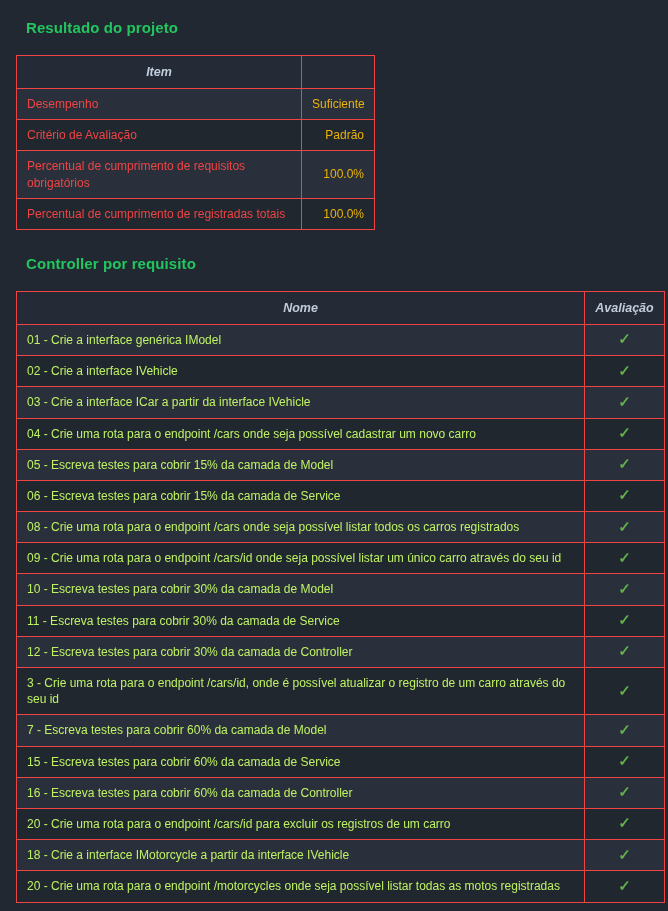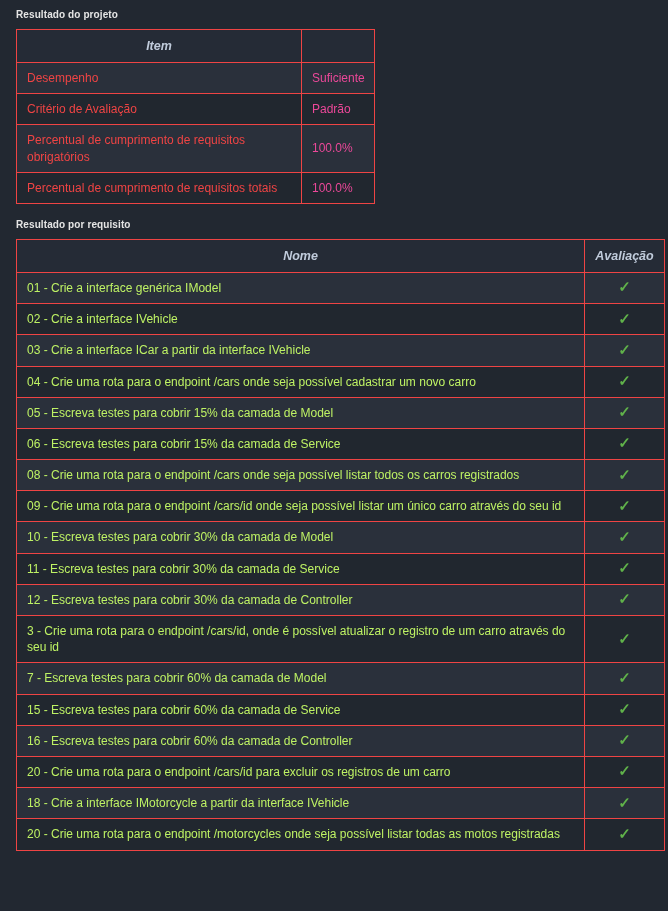--- a/index.html
+++ b/index.html
@@ -12,24 +12,24 @@
     background: #222831;
     font-family: "Liberation Sans", sans-serif;
     color: #9fb0c4;
     overflow: hidden;
   }
   .page {
     padding: 0 14px;
     box-sizing: border-box;
   }
   h2.section-title {
-    font-size: 10px;
+    font-size: 15px;
     font-weight: bold;
-    color: #e5e5e5;
-    margin: 0;
+    color: #22c55e;
+    margin: 10px;
     padding: 9px 0 9px 2px;
     letter-spacing: 0.1px;
   }
   table.report {
     border-collapse: collapse;
     border: 1px solid #4a5465;
     table-layout: fixed;
     font-size: 12px;
   }
   table.report th,
@@ -49,21 +49,21 @@
     font-size: 12.5px;
   }
   table.report tbody tr:nth-child(odd) td { background: #2a303b; }
   table.report tbody tr:nth-child(even) td { background: #21272f; }
 
   
   #summary-table { width: 358px; margin: 0 0 0 2px; }
   #summary-table col.c-item { width: 285px; }
   #summary-table col.c-val  { width: 73px; }
   #summary-table td.item-cell { text-align: left; color: #ef4444; }
-  #summary-table td.value-cell { text-align: left; color: #ec4899; }
+  #summary-table td.value-cell { text-align: right; color: #eab308; }
 
   
   #requirements-table { width: 648px; margin: 0 0 0 2px; }
   #requirements-table col.c-name { width: 568px; }
   #requirements-table col.c-eval { width: 80px; }
   #requirements-table td.name-cell { text-align: left; color: #bef264; padding: 7px 10px; }
   #requirements-table td.eval-cell { text-align: center; padding: 6px 4px; }
   .check-icon {
     color: #60b24a;
     font-size: 15px;
@@ -98,29 +98,29 @@
         </tr>
         <tr>
           <td class="item-cell">Critério de Avaliação</td>
           <td class="value-cell">Padrão</td>
         </tr>
         <tr>
           <td class="item-cell">Percentual de cumprimento de requisitos obrigatórios</td>
           <td class="value-cell">100.0%</td>
         </tr>
         <tr>
-          <td class="item-cell">Percentual de cumprimento de requisitos totais</td>
+          <td class="item-cell">Percentual de cumprimento de registradas totais</td>
           <td class="value-cell">100.0%</td>
         </tr>
       </tbody>
   </table>
 
   <div class="spacer-6"></div>
 
-  <h2 class="section-title">Resultado por requisito</h2>
+  <h2 class="section-title">Controller por requisito</h2>
 
   <table class="report" id="requirements-table">
     <colgroup>
       <col class="c-name">
       <col class="c-eval">
     </colgroup>
     <thead>
       <tr>
         <th>Nome</th>
         <th>Avaliação</th>

